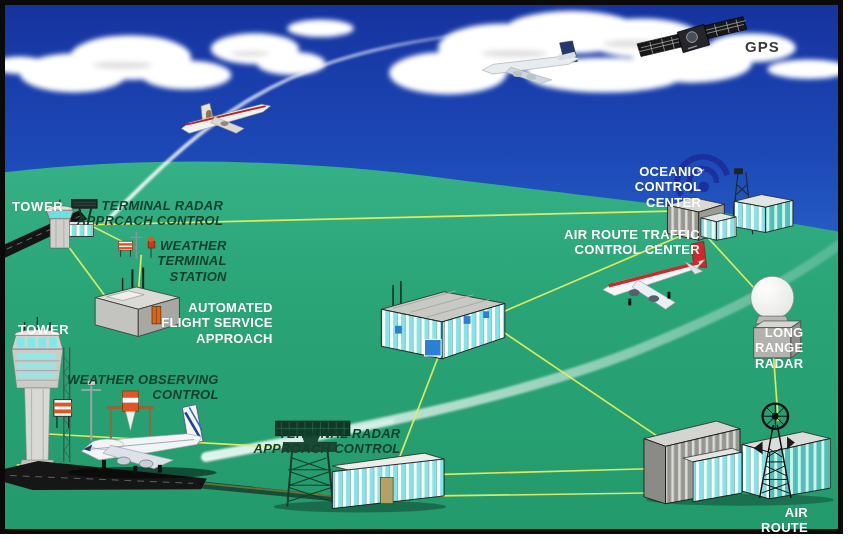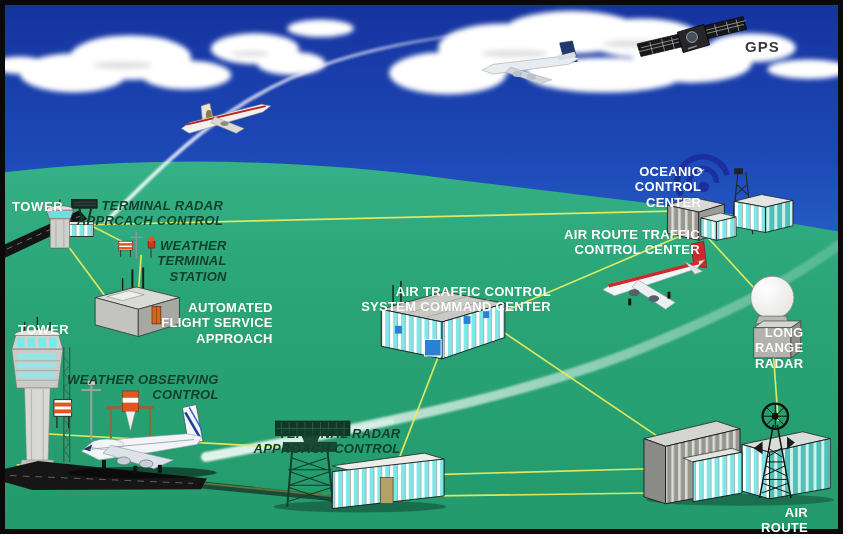--- a/index.html
+++ b/index.html
@@ -400,22 +400,20 @@
 
   <div class="label white left big" style="left:7px;top:194px">TOWER</div>
   <div class="label dark" style="left:145px;top:193px">TERMINAL RADAR
 APPRCACH CONTROL</div>
   <div class="label dark" style="left:187px;top:233px">WEATHER
 TERMINAL
 STATION</div>
   <div class="label white" style="left:212px;top:295px">AUTOMATED
 FLIGHT SERVICE
 APPROACH</div>
-  <div class="label white" style="left:451px;top:279px">AIR TRAFFIC CONTROL
-SYSTEM COMMAND CENTER</div>
   <div class="label white" style="left:663px;top:159px">OCEANIC
 CONTROL
 CENTER</div>
   <div class="label white" style="left:627px;top:222px">AIR ROUTE TRAFFIC
 CONTROL CENTER</div>
   <div class="label gps left" style="left:740px;top:33px">GPS</div>
   <div class="label white left big" style="left:13px;top:317px">TOWER</div>
   <div class="label dark" style="left:138px;top:367px">WEATHER OBSERVING
 CONTROL</div>
   <div class="label dark" style="left:322px;top:421px">TERMINAL RADAR

